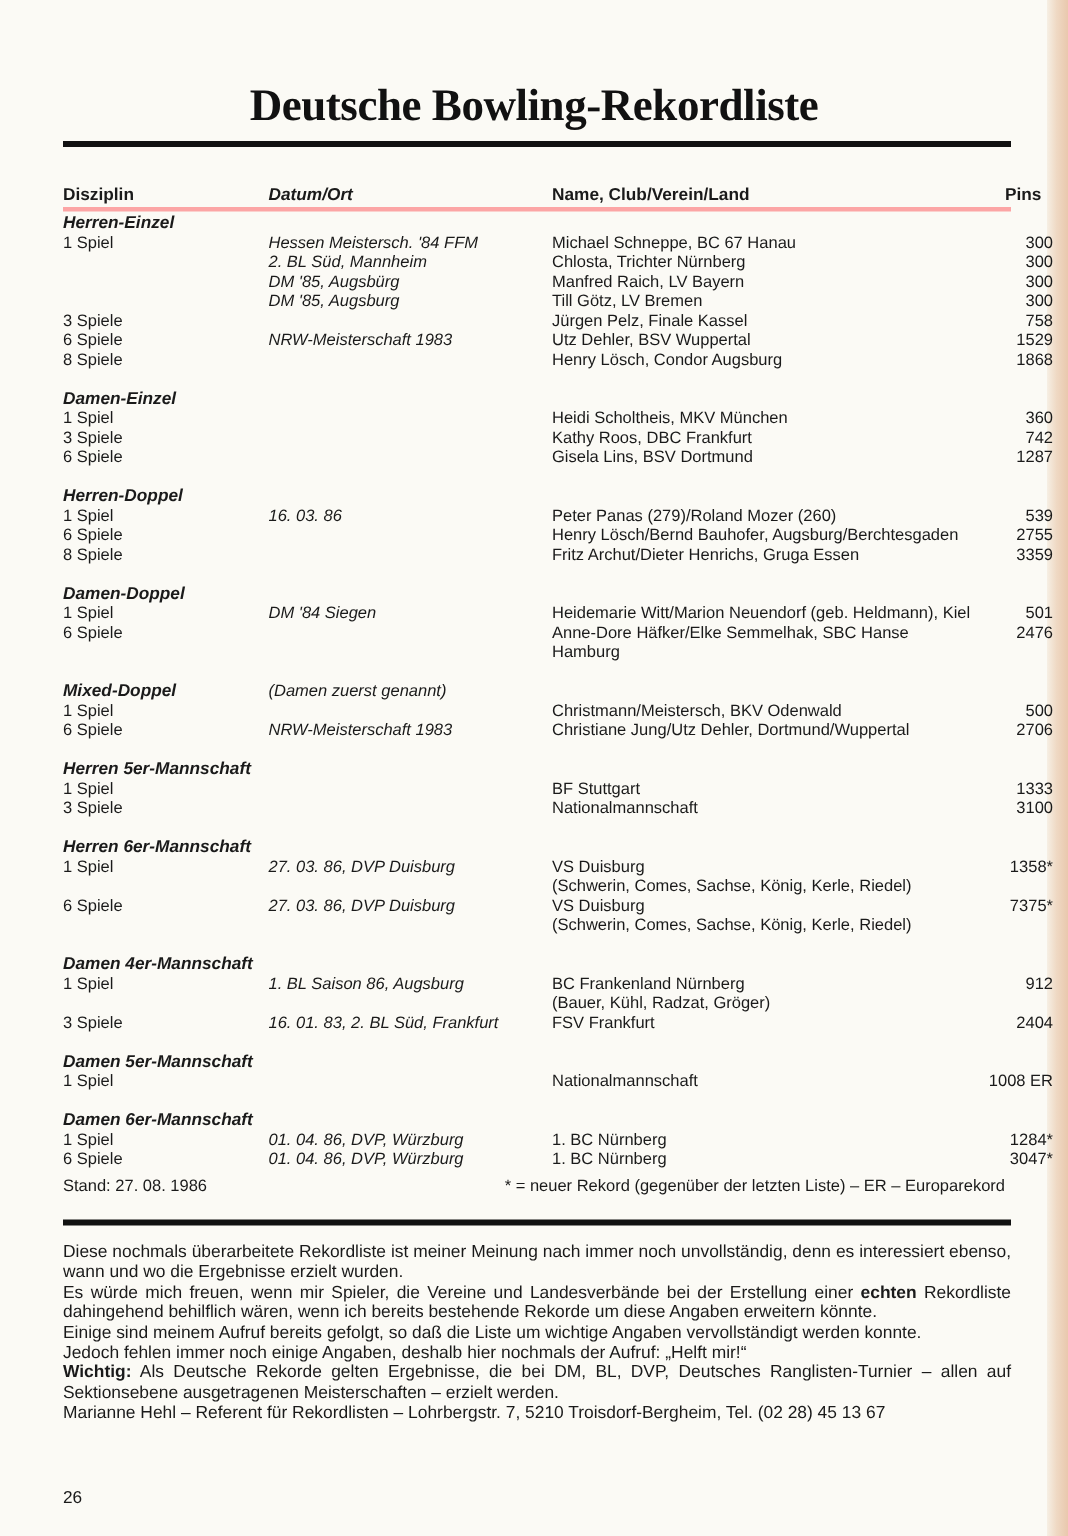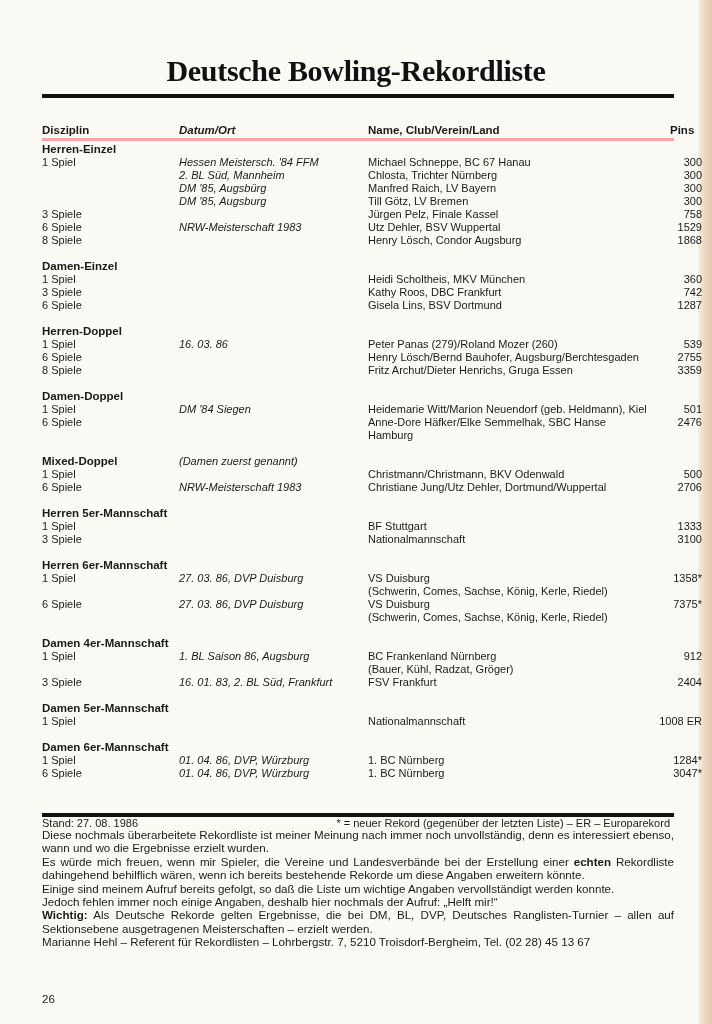--- a/index.html
+++ b/index.html
@@ -23,25 +23,25 @@
     .rule-bottom { top: 813px; }
 
     .table { position: absolute; left: 42px; top: 124px; width: 632px; font-size: 11px; line-height: 13px; }
     .thead { display: flex; font-weight: bold; font-size: 11.5px; border-bottom: 3px solid #fca5a5; padding-bottom: 1px; }
     .row { display: flex; }
     .c1 { width: 137px; flex: none; }
     .c2 { width: 189px; flex: none; font-style: italic; }
     .c3 { width: 286px; flex: none; }
     .c4 { width: 48px; flex: none; text-align: right; padding-right: 0; }
     .c4.left { text-align: left; padding-left: 16px; box-sizing: border-box; }
-    .group-title { font-weight: bold; font-size: 11.5px; margin-top: 0; }
+    .group-title { font-weight: bold; font-size: 11.5px; margin-top: 0; font-style: italic; }
     .group { margin-bottom: 13px; }
     .group:first-of-type { margin-top: 2px; }
 
-    .status-row { position: absolute; left: 42px; top: 785px; width: 632px; font-size: 11px; display: flex; justify-content: space-between; margin-top: 32px; }
+    .status-row { position: absolute; left: 42px; top: 785px; width: 632px; font-size: 11px; display: flex; justify-content: space-between; }
     .status-row .legend { margin-right: 4px; }
 
     .notes { position: absolute; left: 42px; top: 828px; width: 632px; font-size: 11.6px; line-height: 13.4px; }
     .notes p { margin: 0; }
     .notes .just { text-align: justify; text-align-last: justify; }
     .notes b { font-weight: bold; }
     .page-number { position: absolute; left: 42px; top: 960px; font-size: 11.5px; margin-top: 33px; }
   </style>
 </head>
 <body>
@@ -174,21 +174,21 @@
         </div>
       </div>
       <div class="group">
         <div class="row">
           <span class="c1 group-title">Mixed-Doppel</span>
           <span class="c2">(Damen zuerst genannt)</span>
         </div>
         <div class="row">
           <span class="c1">1 Spiel</span>
           <span class="c2"></span>
-          <span class="c3"><span>Christmann/Christmann, BKV Odenwald</span></span>
+          <span class="c3"><span>Christmann/Meistersch, BKV Odenwald</span></span>
           <span class="c4">500</span>
         </div>
         <div class="row">
           <span class="c1">6 Spiele</span>
           <span class="c2">NRW-Meisterschaft 1983</span>
           <span class="c3"><span>Christiane Jung/Utz Dehler, Dortmund/Wuppertal</span></span>
           <span class="c4">2706</span>
         </div>
       </div>
       <div class="group">

